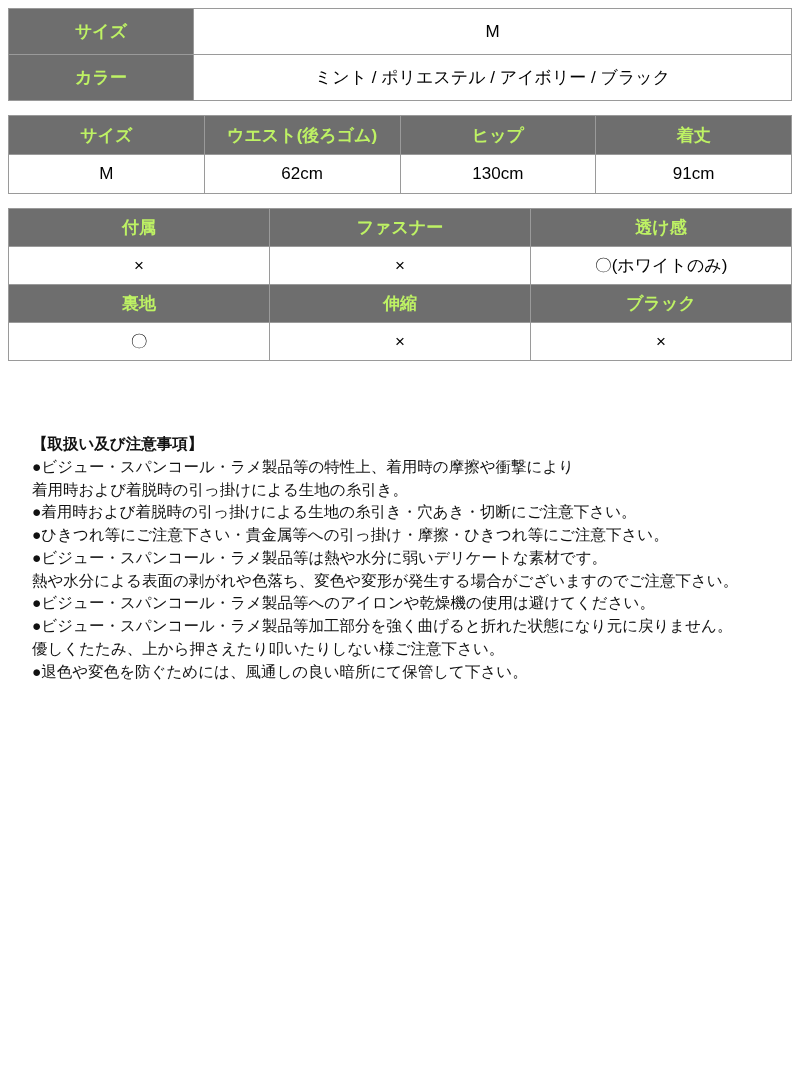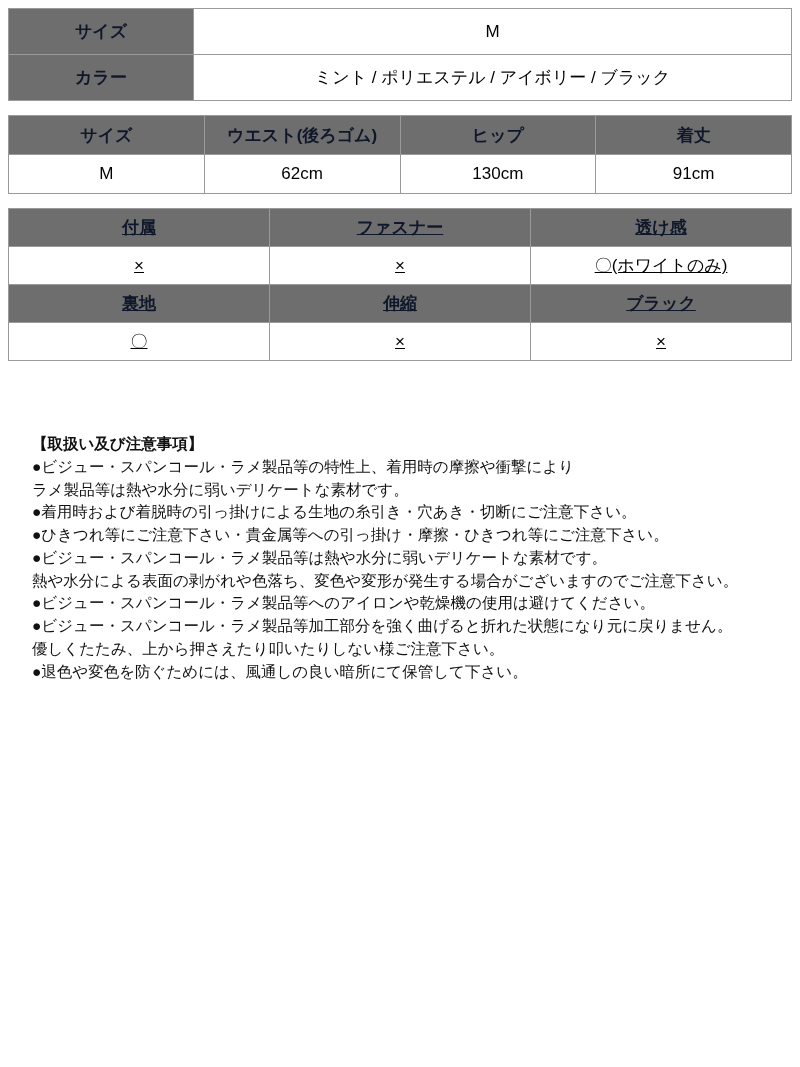--- a/index.html
+++ b/index.html
@@ -28,35 +28,35 @@
   td, th {
     border: 1px solid #9a9a9a;
     text-align: center;
     vertical-align: middle;
     font-weight: normal;
     font-size: 17px;
     padding: 0;
   }
   .hdr {
     background: #6e6e6e;
-    color: #0f172a;
+    color: #bef264;
     font-weight: bold;
     font-size: 17px;
   }
   .cell {
     background: #ffffff;
     color: #000000;
   }
   
   #table-spec td { height: 45px; }
   #table-spec .hdr { width: 184px; }
   
   #table-measure td { height: 38px; }
   
-  #table-features td { height: 37px; text-decoration: underline; }
+  #table-features td { height: 37px; }
   .gap { height: 14px; }
   .notes {
     margin-top: 72px;
     padding-left: 24px;
     font-size: 15.5px;
     line-height: 1.47;
     color: #111111;
   }
   .notes .line { white-space: nowrap; }
   .notes .title { font-weight: bold; }
@@ -122,21 +122,21 @@
         <td class="cell circle-sym">〇</td>
         <td class="cell">×</td>
         <td class="cell">×</td>
       </tr>
     </tbody>
   </table>
 
   <div class="notes">
     <div class="line title">【取扱い及び注意事項】</div>
     <div class="line">●ビジュー・スパンコール・ラメ製品等の特性上、着用時の摩擦や衝撃により</div>
-    <div class="line">ラメ製品等は熱や水分に弱いデリケートな素材です。</div>
+    <div class="line">着用時および着脱時の引っ掛けによる生地の糸引き。</div>
     <div class="line">●着用時および着脱時の引っ掛けによる生地の糸引き・穴あき・切断にご注意下さい。</div>
     <div class="line">●ひきつれ等にご注意下さい・貴金属等への引っ掛け・摩擦・ひきつれ等にご注意下さい。</div>
     <div class="line">●ビジュー・スパンコール・ラメ製品等は熱や水分に弱いデリケートな素材です。</div>
     <div class="line">熱や水分による表面の剥がれや色落ち、変色や変形が発生する場合がございますのでご注意下さい。</div>
     <div class="line">●ビジュー・スパンコール・ラメ製品等へのアイロンや乾燥機の使用は避けてください。</div>
     <div class="line">●ビジュー・スパンコール・ラメ製品等加工部分を強く曲げると折れた状態になり元に戻りません。</div>
     <div class="line">優しくたたみ、上から押さえたり叩いたりしない様ご注意下さい。</div>
     <div class="line">●退色や変色を防ぐためには、風通しの良い暗所にて保管して下さい。</div>
   </div>
 

